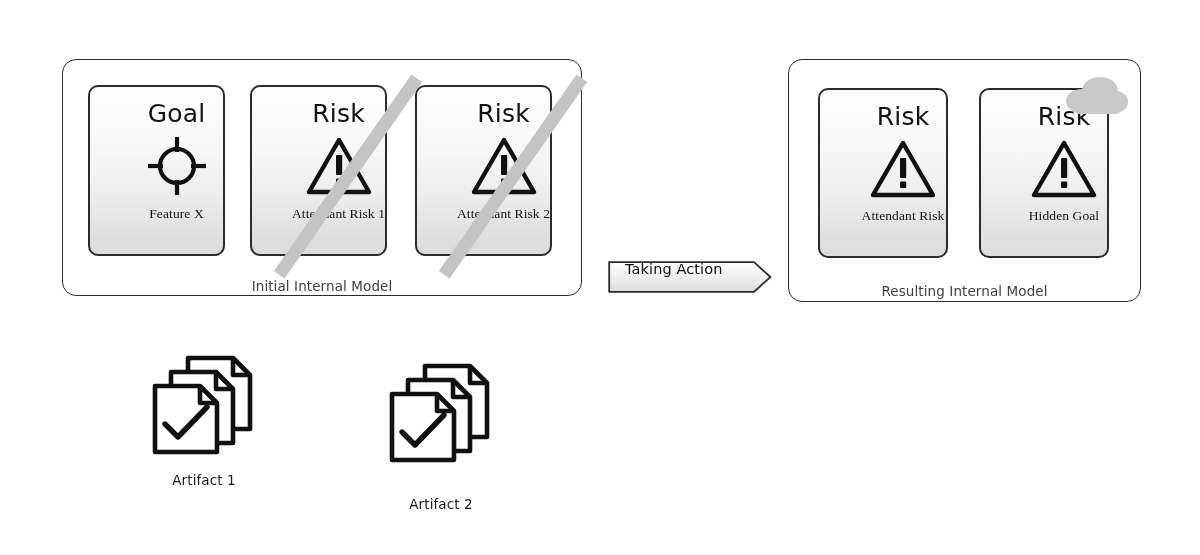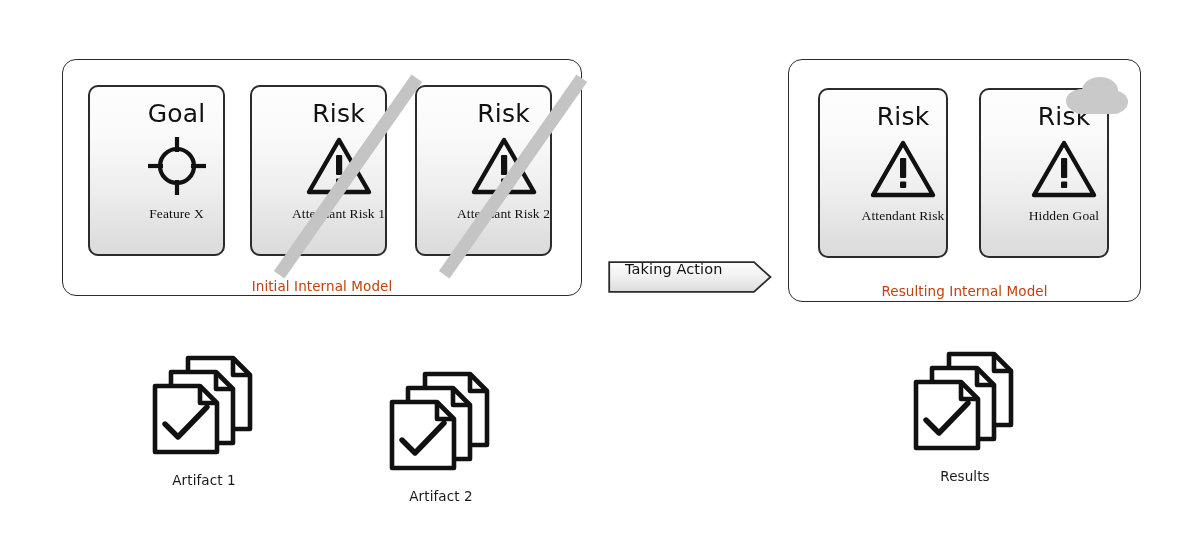--- a/index.html
+++ b/index.html
@@ -27,21 +27,21 @@
     background: #ffffff;
     border: 1.6px solid #2b2b2b;
     border-radius: 14px;
   }
   .model-caption {
     position: absolute;
     left: 0;
     right: 0;
     text-align: center;
     font-size: 13.5px;
-    color: #c2410c;
+    color: #404040;
     letter-spacing: 0.1px;
   }
 
   
   .card {
     position: absolute;
     box-sizing: border-box;
     border: 2px solid #2b2b2b;
     border-radius: 10px;
     background: linear-gradient(to bottom, #fdfdfd 0%, #fafafa 28%, #eeeeee 62%, #dedede 92%, #dcdcdc 100%);
@@ -237,43 +237,29 @@
 
         <path d="M5 34 H50 L67 51 V100 H5 Z" fill="#ffffff" stroke="#111111" stroke-width="4.6" stroke-linejoin="round"></path>
         <path d="M50 34 V51 H67" fill="none" stroke="#111111" stroke-width="4.6" stroke-linejoin="round"></path>
 
         <path d="M15 72 L28 85 L57 55" fill="none" stroke="#111111" stroke-width="5.4" stroke-linecap="round" stroke-linejoin="round"></path>
       </svg>
     </div>
     <div class="artifact-label">Artifact 1</div>
   </div>
 
-  <div class="artifact" style="left:380px; top:368px; width:122px;">
+  <div class="artifact" style="left:380px; top:360px; width:122px;gap:16px;">
     <div>
       <svg width="108" height="106" viewBox="0 0 108 106" aria-hidden="true">
         <path d="M38 6 H83 L100 23 V77 H38 Z" fill="#ffffff" stroke="#111111" stroke-width="4.6" stroke-linejoin="round"></path>
         <path d="M83 6 V23 H100" fill="none" stroke="#111111" stroke-width="4.6" stroke-linejoin="round"></path>
         <path d="M21 20 H66 L83 37 V91 H21 Z" fill="#ffffff" stroke="#111111" stroke-width="4.6" stroke-linejoin="round"></path>
         <path d="M66 20 V37 H83" fill="none" stroke="#111111" stroke-width="4.6" stroke-linejoin="round"></path>
         <path d="M5 34 H50 L67 51 V100 H5 Z" fill="#ffffff" stroke="#111111" stroke-width="4.6" stroke-linejoin="round"></path>
         <path d="M50 34 V51 H67" fill="none" stroke="#111111" stroke-width="4.6" stroke-linejoin="round"></path>
         <path d="M15 72 L28 85 L57 55" fill="none" stroke="#111111" stroke-width="5.4" stroke-linecap="round" stroke-linejoin="round"></path>
       </svg>
     </div>
     <div class="artifact-label">Artifact 2</div>
   </div>
 
-  <div class="artifact" style="left:904px; top:348px; width:122px;">
-    <div>
-      <svg width="108" height="106" viewBox="0 0 108 106" aria-hidden="true">
-        <path d="M38 6 H83 L100 23 V77 H38 Z" fill="#ffffff" stroke="#111111" stroke-width="4.6" stroke-linejoin="round"></path>
-        <path d="M83 6 V23 H100" fill="none" stroke="#111111" stroke-width="4.6" stroke-linejoin="round"></path>
-        <path d="M21 20 H66 L83 37 V91 H21 Z" fill="#ffffff" stroke="#111111" stroke-width="4.6" stroke-linejoin="round"></path>
-        <path d="M66 20 V37 H83" fill="none" stroke="#111111" stroke-width="4.6" stroke-linejoin="round"></path>
-        <path d="M5 34 H50 L67 51 V100 H5 Z" fill="#ffffff" stroke="#111111" stroke-width="4.6" stroke-linejoin="round"></path>
-        <path d="M50 34 V51 H67" fill="none" stroke="#111111" stroke-width="4.6" stroke-linejoin="round"></path>
-        <path d="M15 72 L28 85 L57 55" fill="none" stroke="#111111" stroke-width="5.4" stroke-linecap="round" stroke-linejoin="round"></path>
-      </svg>
-    </div>
-    <div class="artifact-label">Results</div>
-  </div>
 
 </div>
 
 </body></html>

